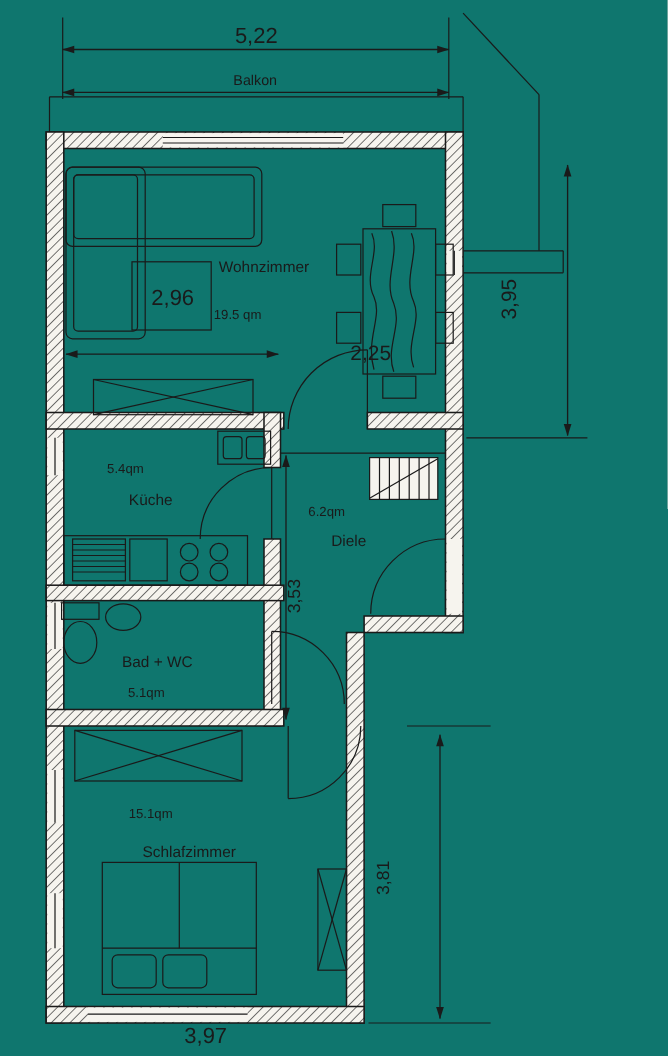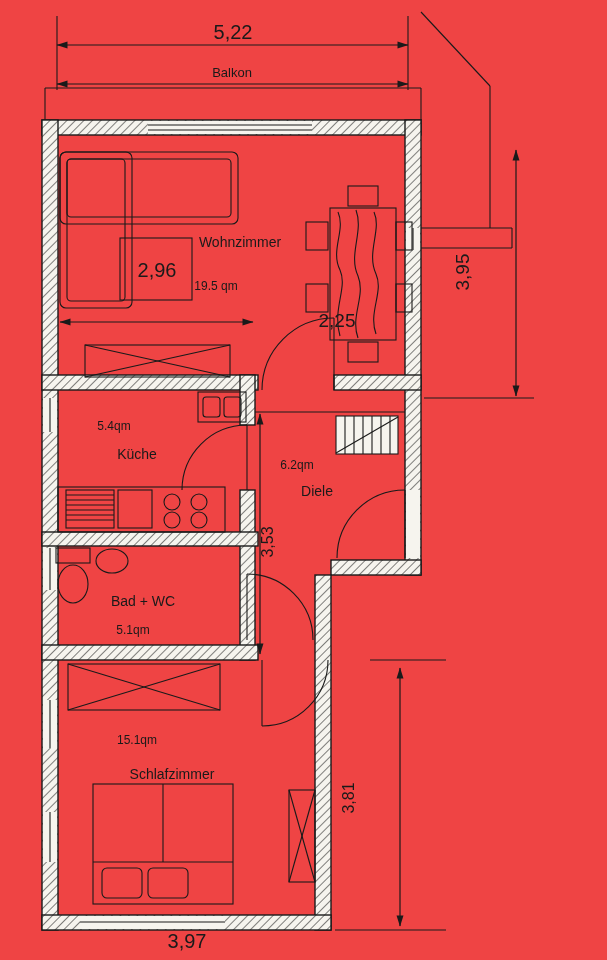--- a/index.html
+++ b/index.html
@@ -1,16 +1,16 @@
 <!DOCTYPE html>
 <html><head>
 <meta charset="utf-8">
 <style>
   html,body{margin:0;padding:0;background:#dddbd5;}
-  .page{width:607px;height:960px;background:#ef4444;margin:0 auto;position:relative;overflow:hidden;}
+  .page{width:607px;height:960px;background:#0f766e;margin:0 auto;position:relative;overflow:hidden;}
   svg{display:block;}
   text{font-family:"Liberation Sans",sans-serif;fill:#1a1a1a;}
   .room-label{font-size:14px;}
   .area-label{font-size:12px;}
   .dim{font-size:20px;}
   .dim-mid{font-size:19px;}
   .dim-small{font-size:16px;}
   .balkon-label{font-size:13px;}
   .thin{stroke:#1a1a1a;stroke-width:1.1;fill:none;}
   .wall{fill:url(#hatch);stroke:#1a1a1a;stroke-width:1.4;}

